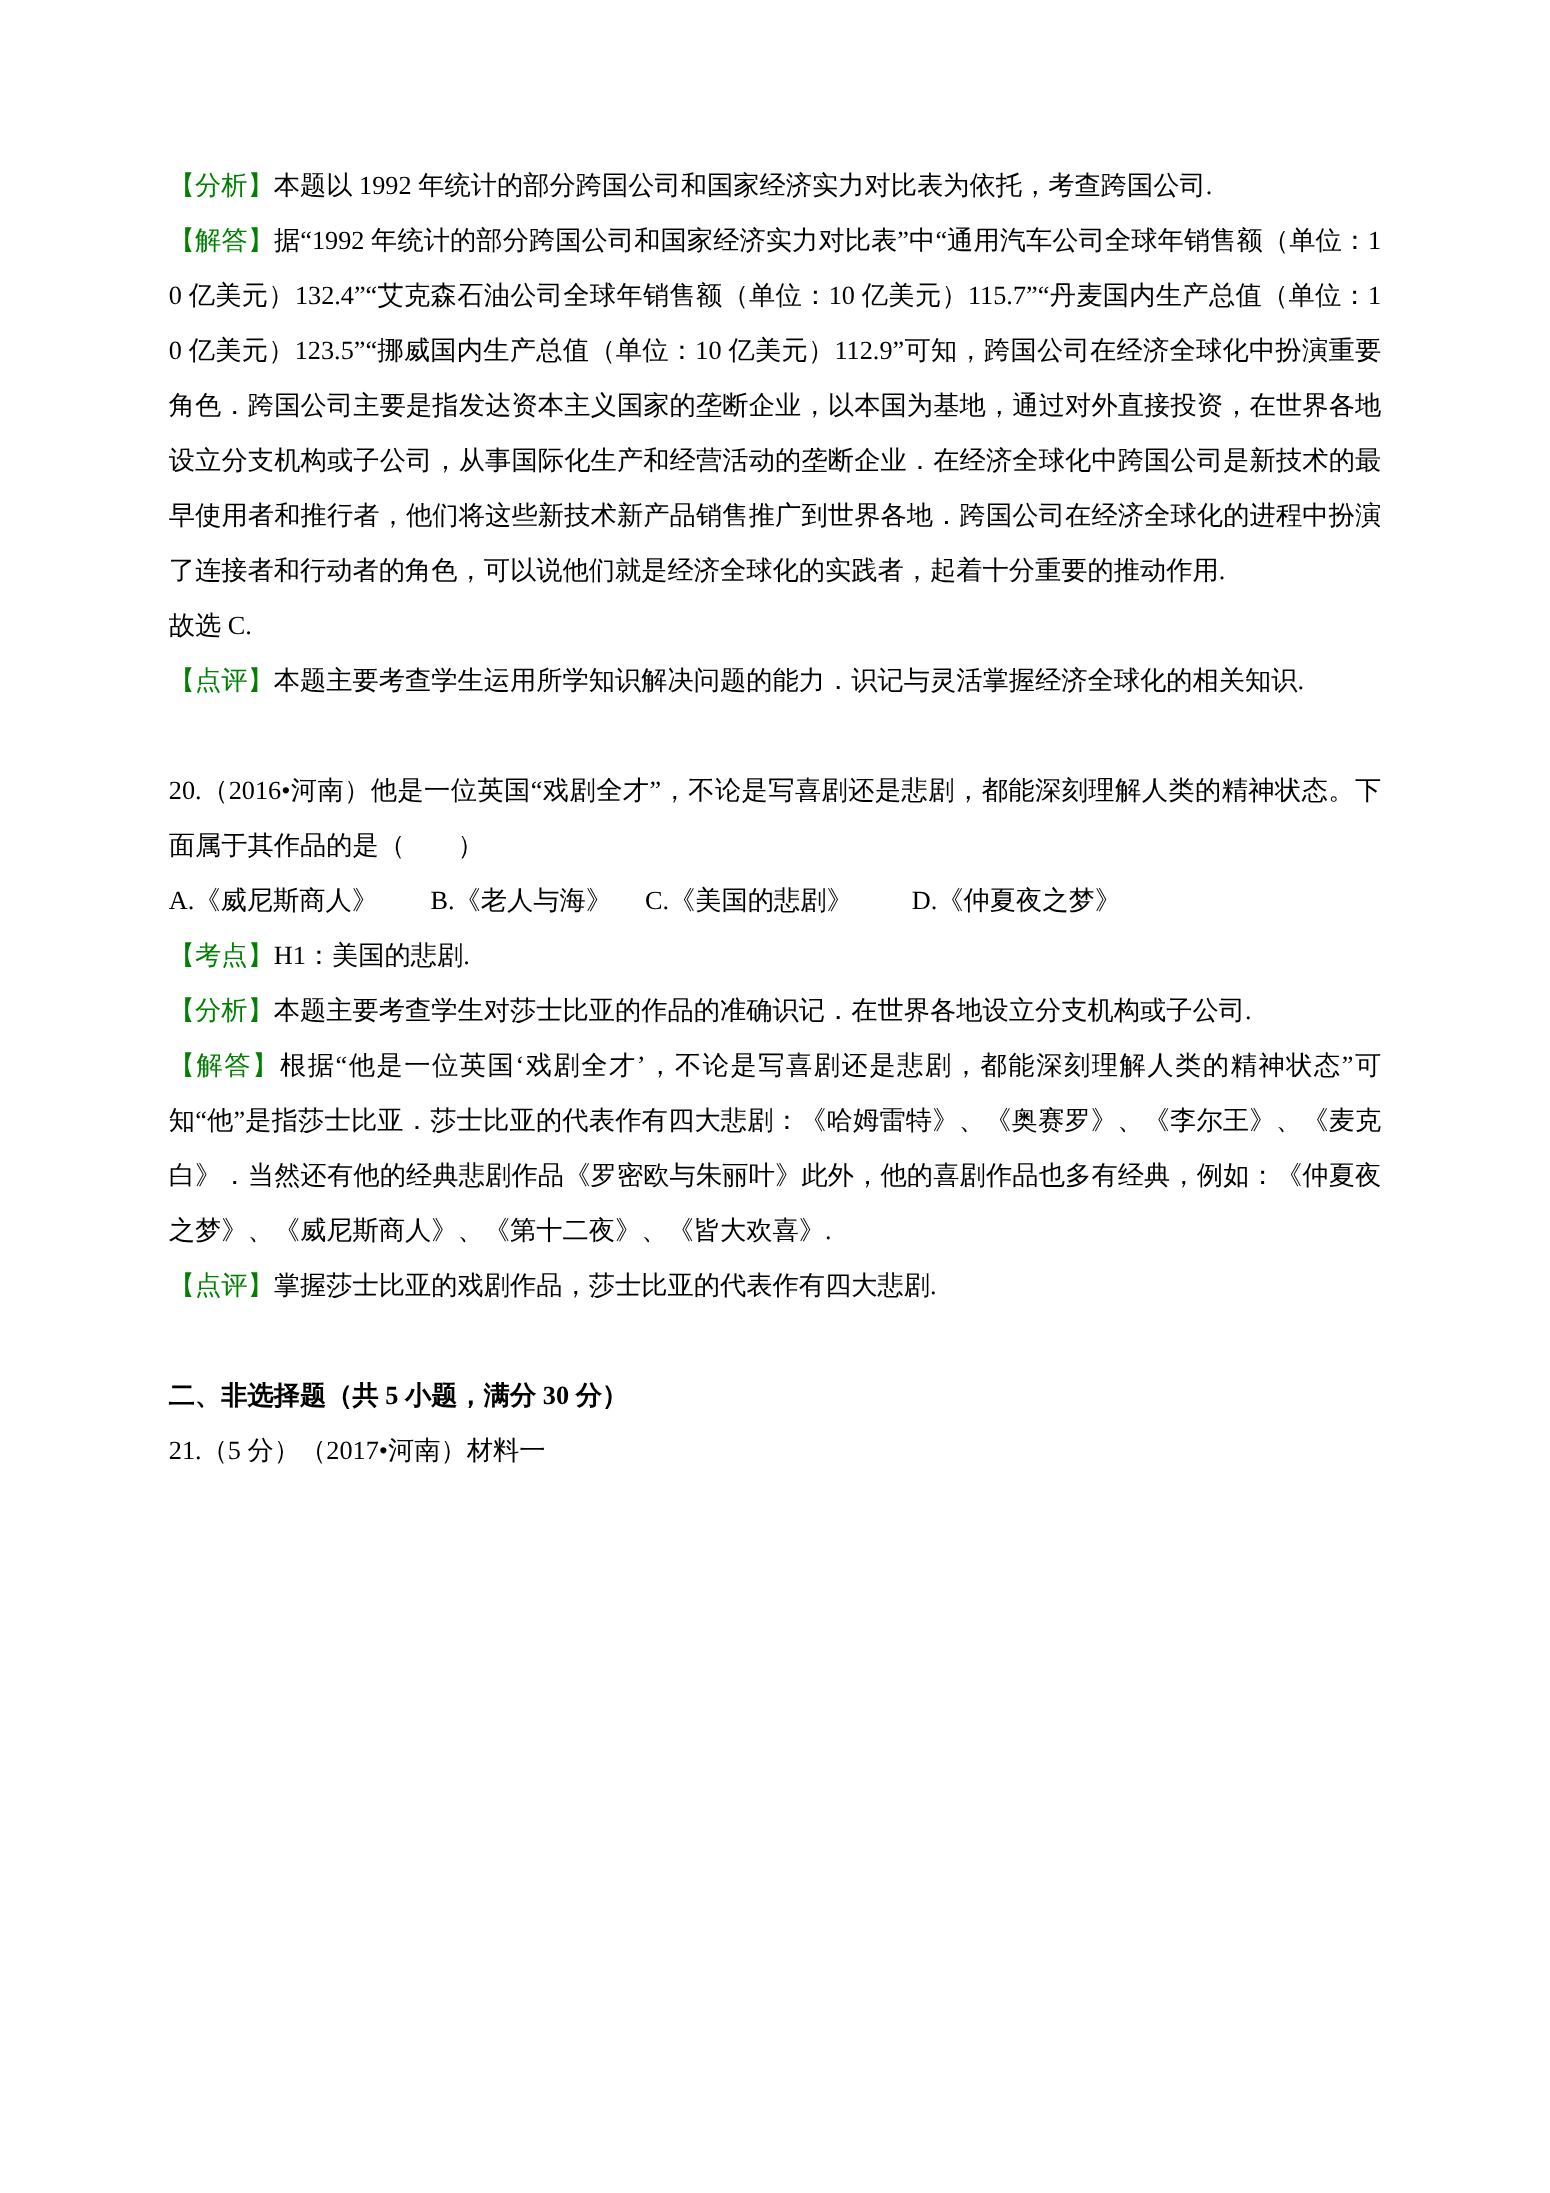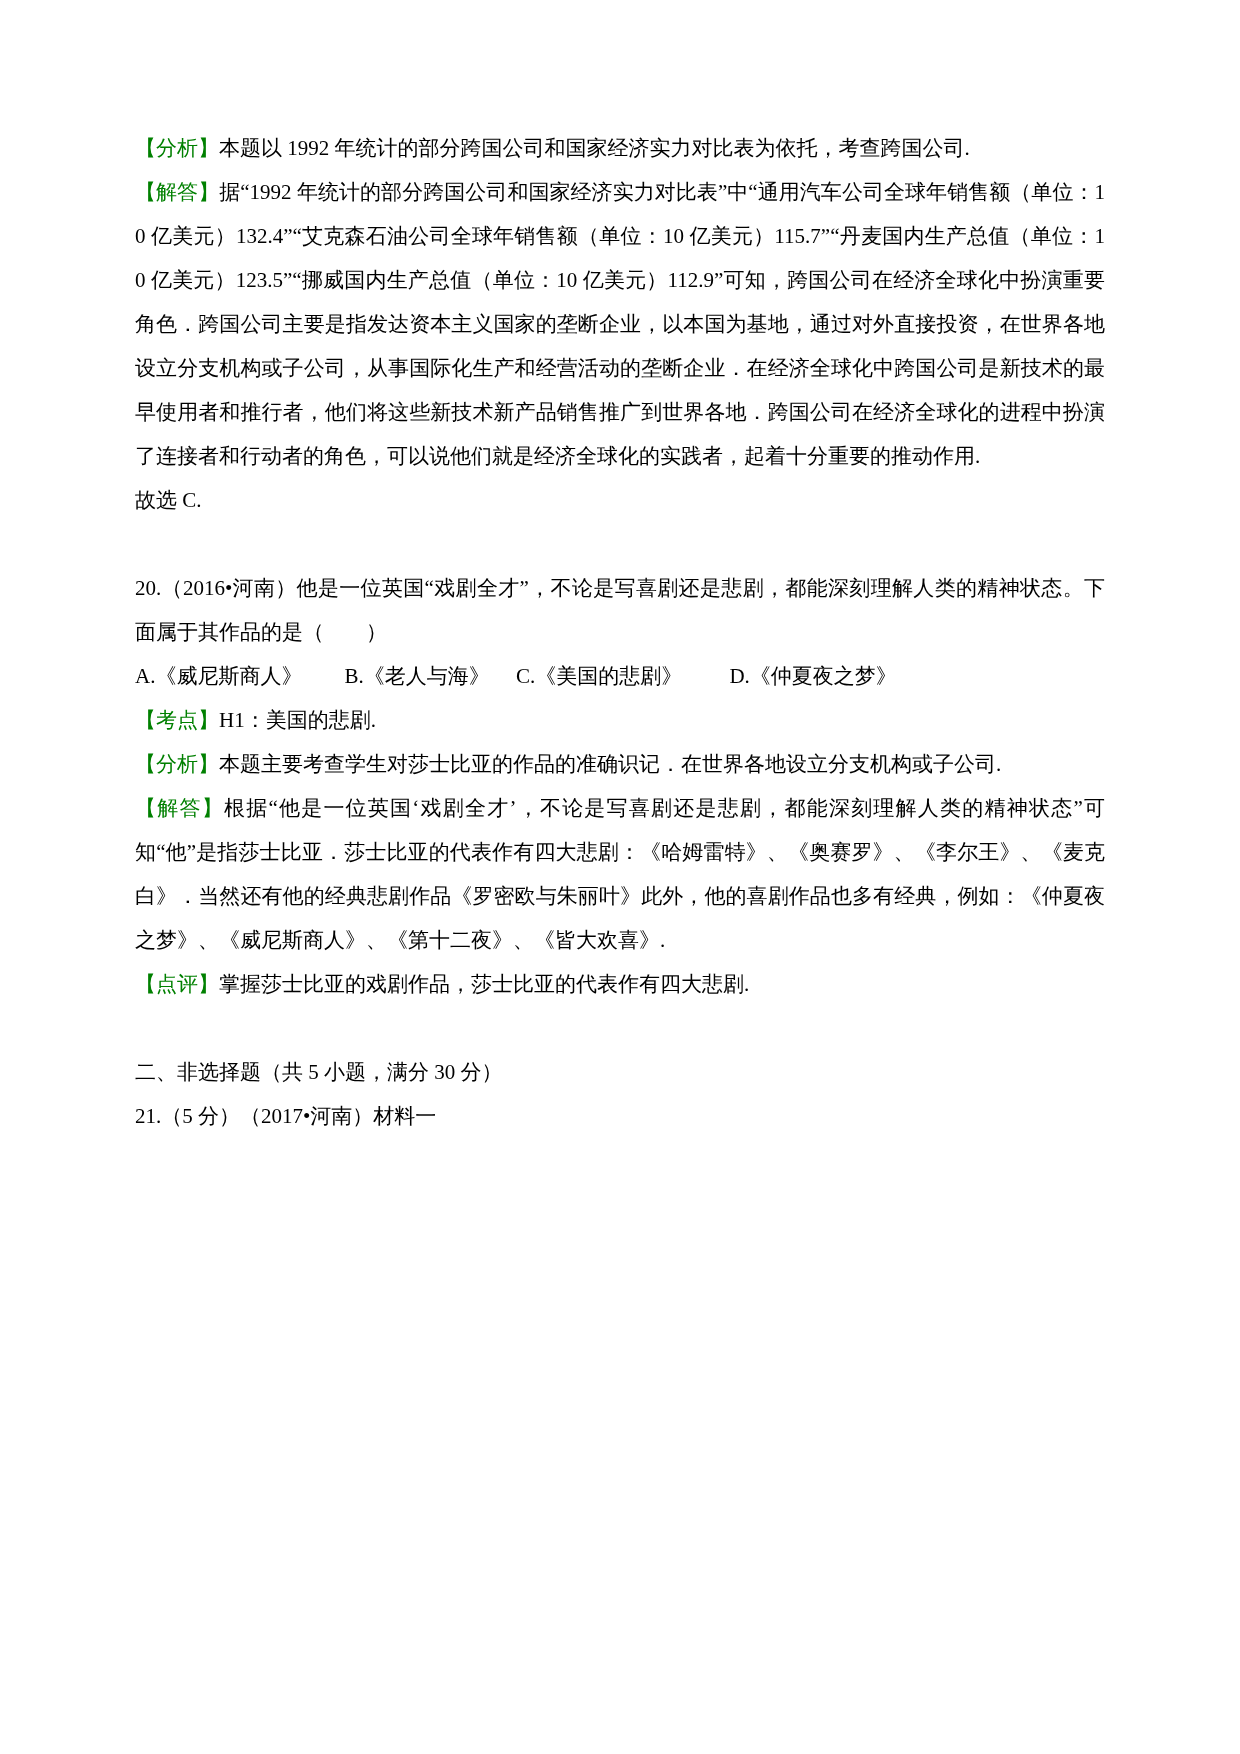--- a/index.html
+++ b/index.html
@@ -26,21 +26,21 @@
     text-align: justify;
   }
   .para {
     margin: 0;
     word-break: break-all;
   }
   .para.blank {
     height: 44px;
   }
   .para.heading {
-    font-weight: normal;
+    font-weight: bold;
   }
   .marker {
     color: var(--marker, #008000);
   }
   .footer {
     position: absolute;
     top: 1478px;
     left: 15px;
     width: 100%;
     text-align: center;
@@ -53,20 +53,21 @@
   }
 </style>
 </head>
 <body>
 
 <div class="page">
   <div class="content" id="doc-body">
       <div class="para"><span class="marker">【分析】</span><span>本题以 1992 年统计的部分跨国公司和国家经济实力对比表为依托，考查跨国公司.</span></div>
       <div class="para"><span class="marker">【解答】</span><span>据“1992 年统计的部分跨国公司和国家经济实力对比表”中“通用汽车公司全球年销售额（单位：10 亿美元）132.4”“艾克森石油公司全球年销售额（单位：10 亿美元）115.7”“丹麦国内生产总值（单位：10 亿美元）123.5”“挪威国内生产总值（单位：10 亿美元）112.9”可知，跨国公司在经济全球化中扮演重要角色．跨国公司主要是指发达资本主义国家的垄断企业，以本国为基地，通过对外直接投资，在世界各地设立分支机构或子公司，从事国际化生产和经营活动的垄断企业．在经济全球化中跨国公司是新技术的最早使用者和推行者，他们将这些新技术新产品销售推广到世界各地．跨国公司在经济全球化的进程中扮演了连接者和行动者的角色，可以说他们就是经济全球化的实践者，起着十分重要的推动作用.</span></div>
       <div class="para"><span>故选 C.</span></div>
+      <div class="para"><span class="marker">【点评】</span><span>本题主要考查学生运用所学知识解决问题的能力．识记与灵活掌握经济全球化的相关知识.</span></div>
       <div class="para blank"></div>
       <div class="para"><span>20.（2016•河南）他是一位英国“戏剧全才”，不论是写喜剧还是悲剧，都能深刻理解人类的精神状态。下面属于其作品的是（　　）</span></div>
       <div class="para"><span>A.《威尼斯商人》　　B.《老人与海》　 C.《美国的悲剧》　　 D.《仲夏夜之梦》</span></div>
       <div class="para"><span class="marker">【考点】</span><span>H1：美国的悲剧.</span></div>
       <div class="para"><span class="marker">【分析】</span><span>本题主要考查学生对莎士比亚的作品的准确识记．在世界各地设立分支机构或子公司.</span></div>
       <div class="para"><span class="marker">【解答】</span><span>根据“他是一位英国‘戏剧全才’，不论是写喜剧还是悲剧，都能深刻理解人类的精神状态”可知“他”是指莎士比亚．莎士比亚的代表作有四大悲剧：《哈姆雷特》、《奥赛罗》、《李尔王》、《麦克白》．当然还有他的经典悲剧作品《罗密欧与朱丽叶》此外，他的喜剧作品也多有经典，例如：《仲夏夜之梦》、《威尼斯商人》、《第十二夜》、《皆大欢喜》.</span></div>
       <div class="para"><span class="marker">【点评】</span><span>掌握莎士比亚的戏剧作品，莎士比亚的代表作有四大悲剧.</span></div>
       <div class="para blank"></div>
       <div class="para heading"><span>二、非选择题（共 5 小题，满分 30 分）</span></div>
       <div class="para"><span>21.（5 分）（2017•河南）材料一</span></div>

